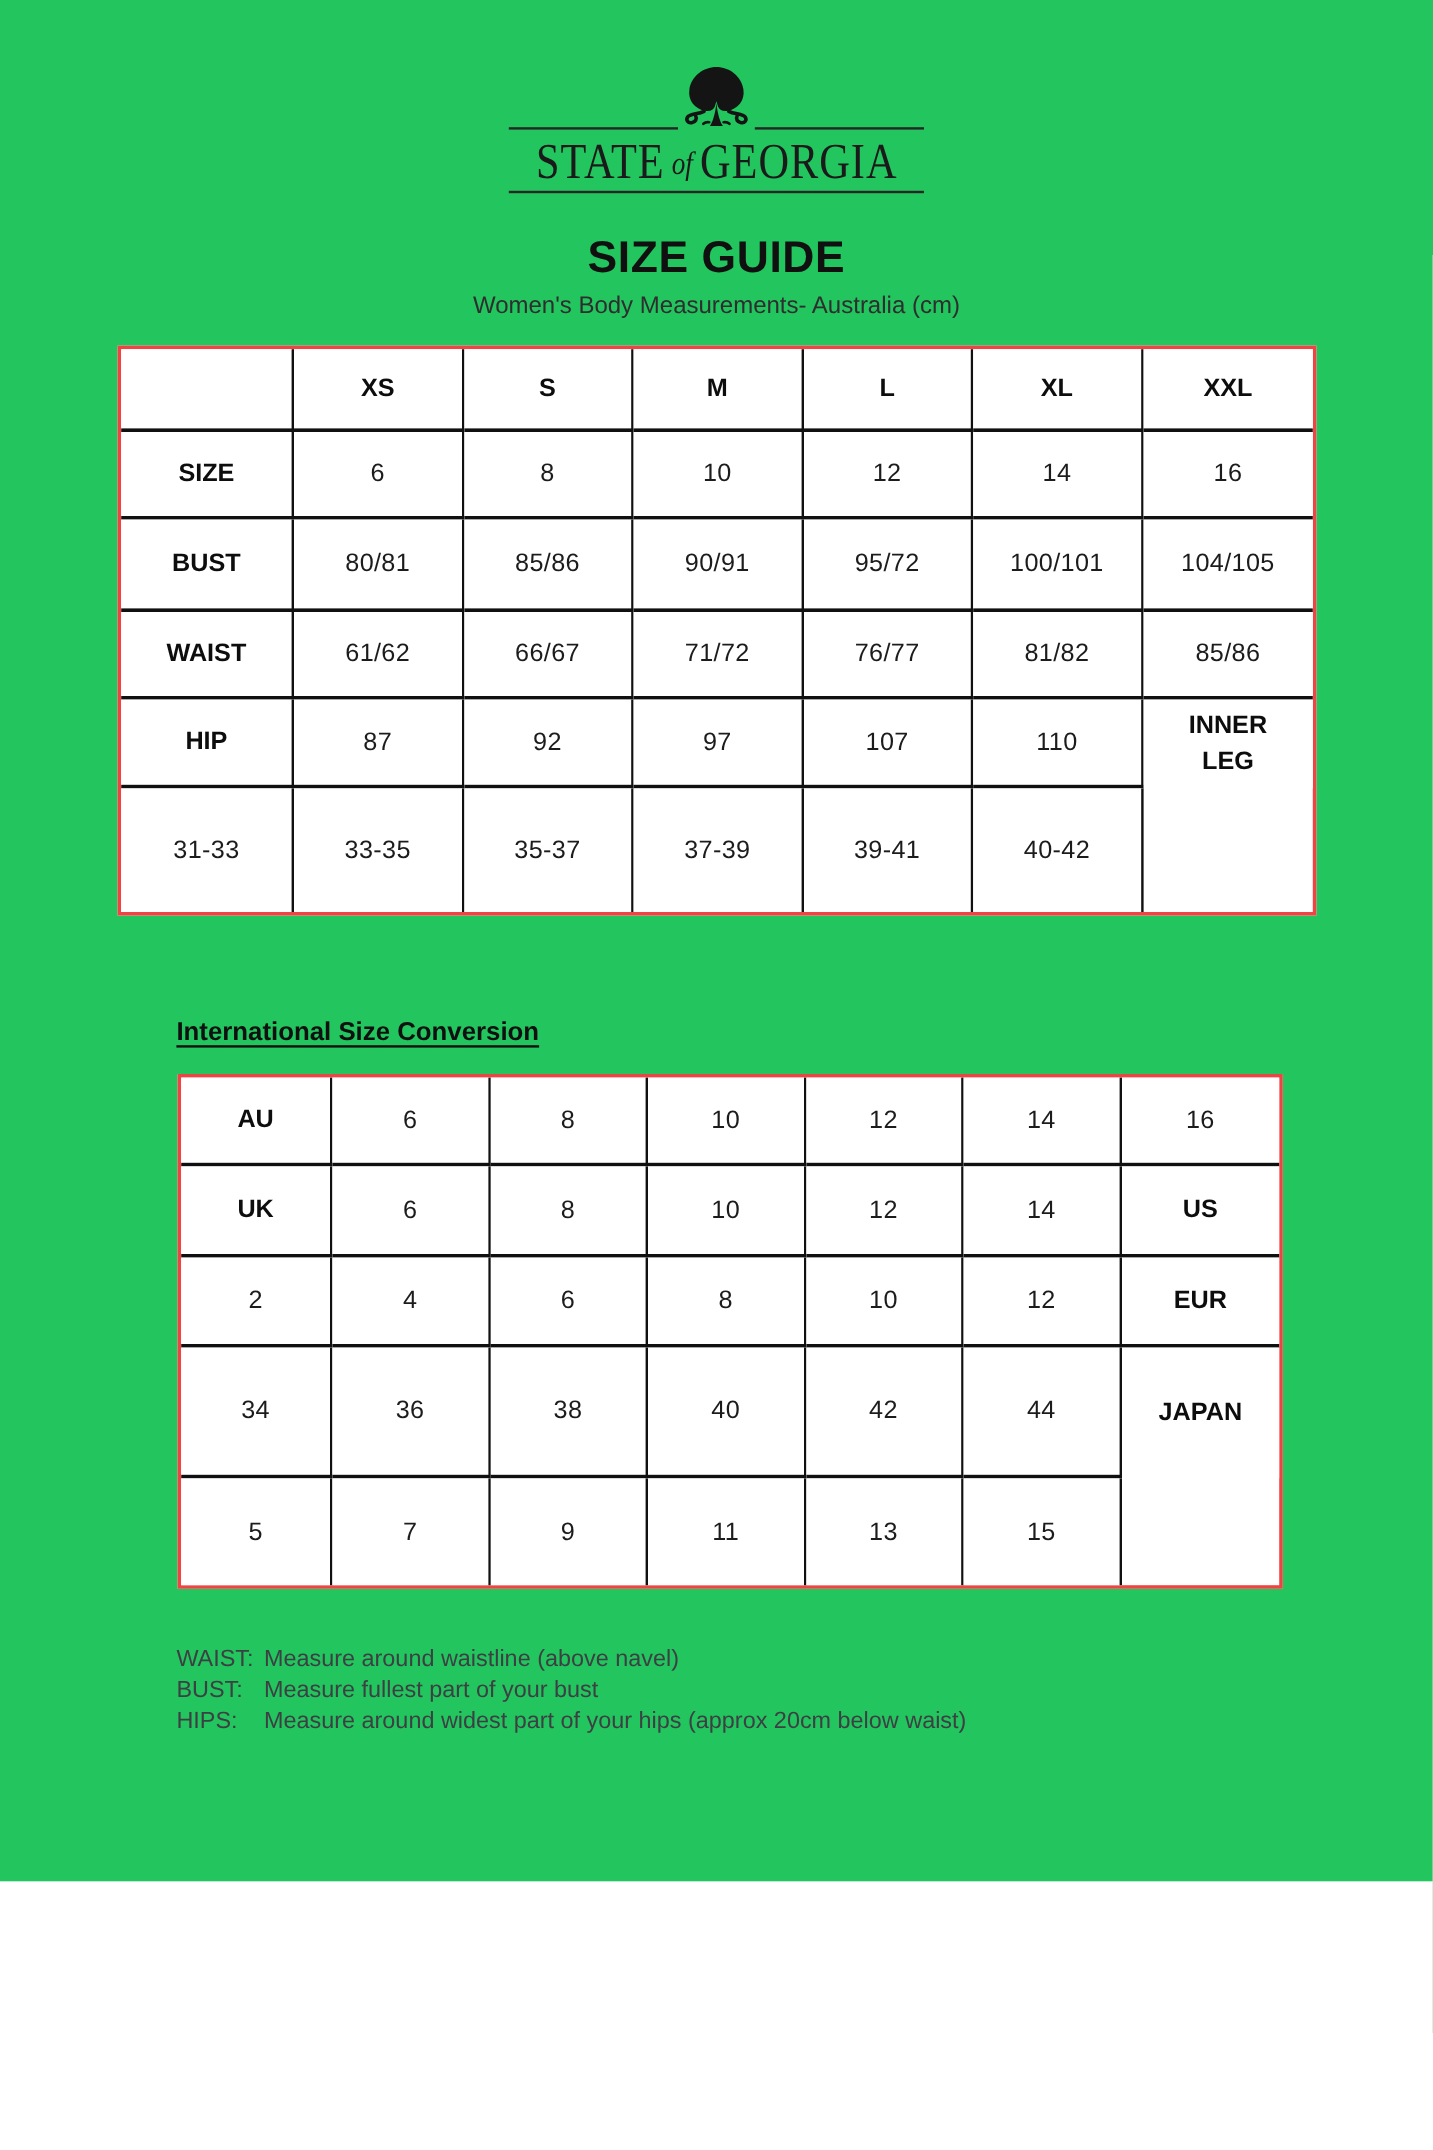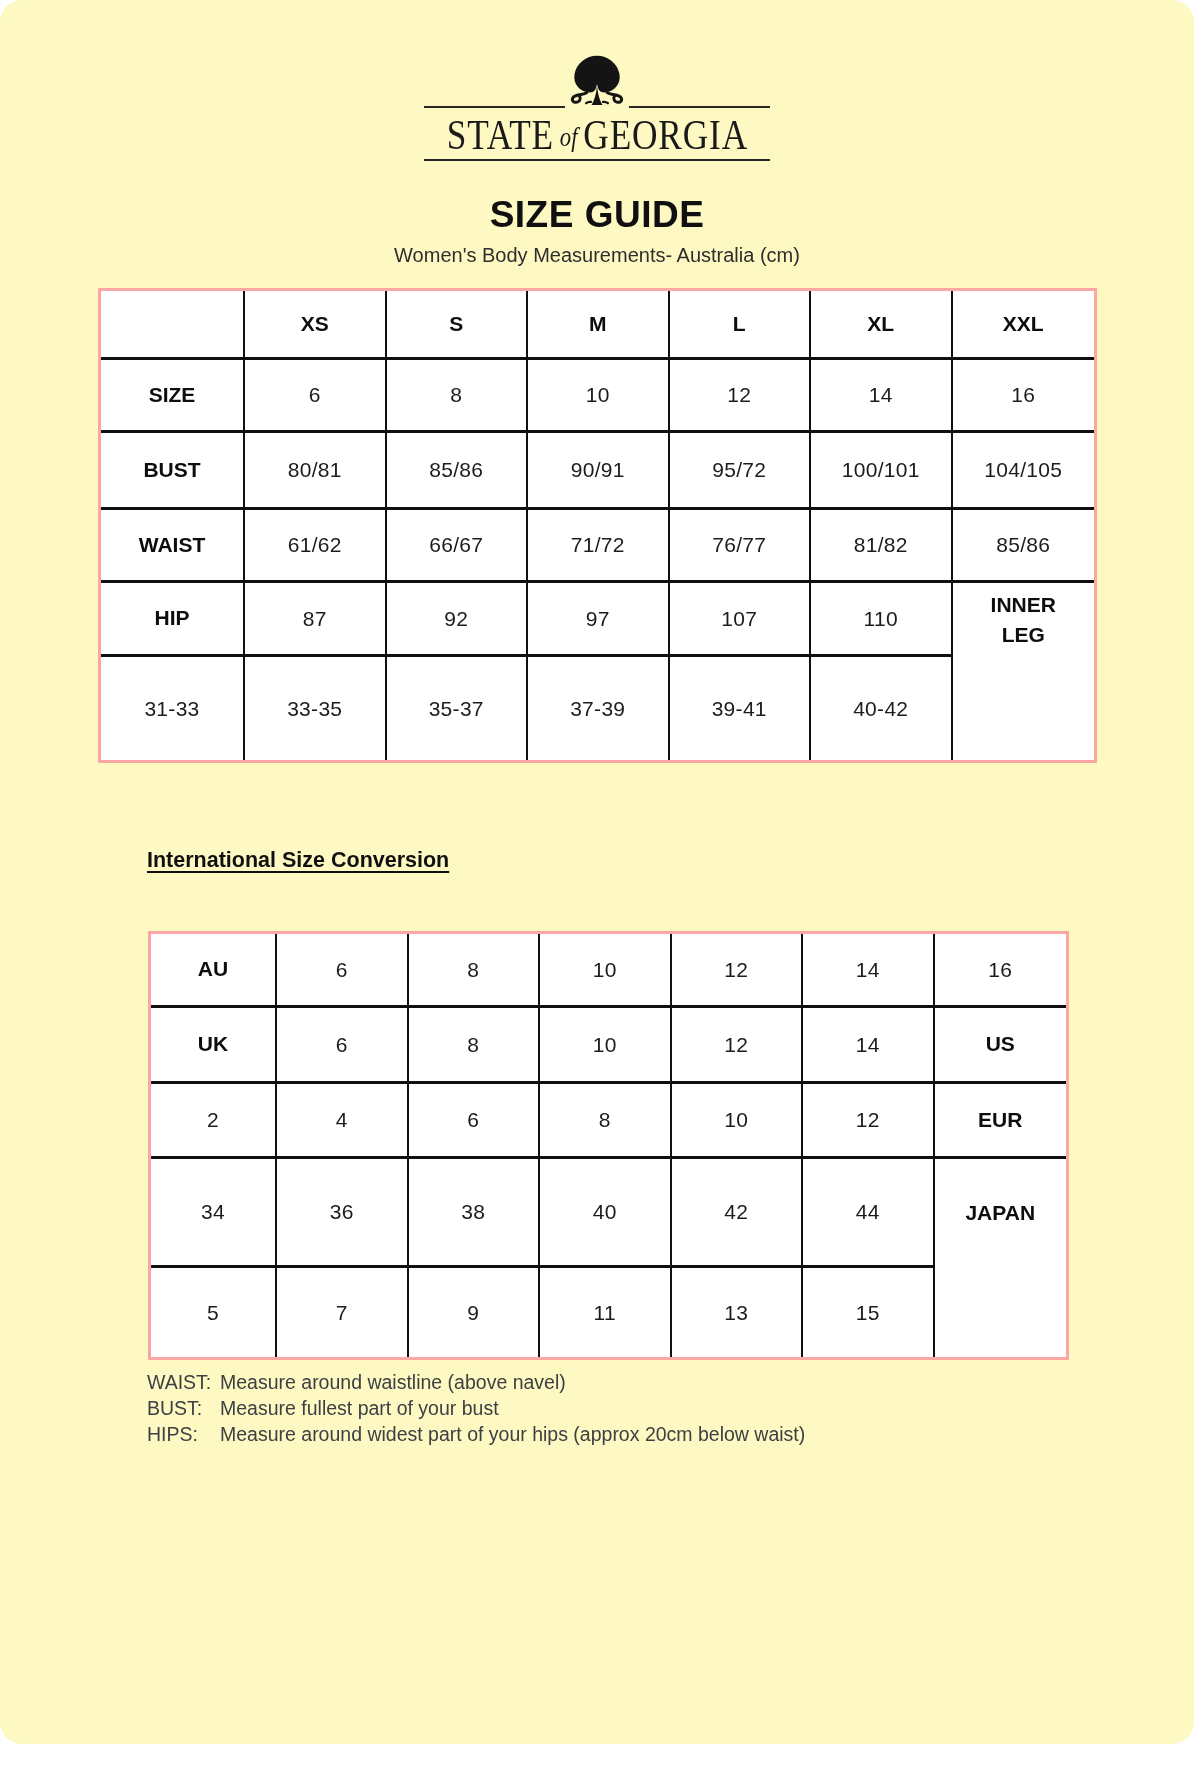--- a/index.html
+++ b/index.html
@@ -1,45 +1,45 @@
 <!DOCTYPE html>
 <html><head>
 <meta charset="utf-8">
 <style>
   html,body{margin:0;padding:0;background:#ffffff;}
-  .page{position:relative;width:1194px;height:1744px;background:#fef9c3;
-        font-family:"Liberation Sans",sans-serif;color:#111;overflow:hidden;border-radius:22px;}
+  .page{position:relative;width:1194px;height:1568px;background:#22c55e;
+        font-family:"Liberation Sans",sans-serif;color:#111;overflow:hidden;}
 
   
   .brand{position:absolute;top:54px;left:50%;transform:translateX(-50%);width:346px;}
   .logo-row{display:flex;align-items:flex-end;height:56px;}
   .rule{flex:1;height:2px;background:#262626;margin-bottom:2px;}
   .tree{width:60px;height:56px;flex:0 0 auto;margin:0 2px;display:block;}
   .wordmark-row{border-bottom:2px solid #262626;height:49px;display:flex;
                 align-items:center;justify-content:center;white-space:nowrap;}
   .wordmark{display:inline-block;transform:scaleX(.84);transform-origin:50% 50%;
             font-family:"Liberation Serif",serif;font-size:42px;color:#1a1a1a;letter-spacing:1px;}
   .wordmark em{font-style:italic;font-size:27px;letter-spacing:0;margin:0 7px;position:relative;top:-3px;}
 
   .title{position:absolute;top:169px;left:0;width:100%;text-align:center;
          font-size:37px;font-weight:700;letter-spacing:.5px;color:#101010;}
   .subtitle{position:absolute;top:224px;left:0;width:100%;text-align:center;
             font-size:20px;color:#2e2e2e;}
 
   
-  .tbl{position:absolute;display:grid;border:3px solid #fca5a5;background:#fff;}
+  .tbl{position:absolute;display:grid;border:3px solid #ef4444;background:#fff;}
   .tbl .cell{display:flex;align-items:center;justify-content:center;text-align:center;
              border-right:2px solid #101010;border-bottom:3px solid #101010;
              box-sizing:border-box;background:#fff;}
   .tbl .cell:nth-child(7n){border-right:0;}
   .tbl .cell:nth-last-child(-n+7){border-bottom:0;}
   .t1{left:98px;top:288px;grid-template-columns:144px repeat(6,141.5px);
       grid-template-rows:69px 73px 77px 73px 74px 103px;}
   .t2{left:148px;top:895px;grid-template-columns:126px repeat(6,131.5px);
-      grid-template-rows:74px 76px 75px 109px 89px;margin-top:36px;}
+      grid-template-rows:74px 76px 75px 109px 89px;}
   .head,.lab{font-weight:700;font-size:21px;color:#0d0d0d;}
   .lab>span{display:inline-block;max-width:88px;line-height:1.45;}
   .val{font-size:21px;font-weight:400;color:#1c1c1c;letter-spacing:.3px;}
 
   
   .h2{position:absolute;left:147px;top:830px;font-size:21.5px;font-weight:700;color:#101010;
       text-decoration:underline;text-decoration-thickness:2px;text-underline-offset:4px;}
 
   
   .notes{position:absolute;left:147px;top:1369px;font-size:19.5px;color:#3d4043;}

